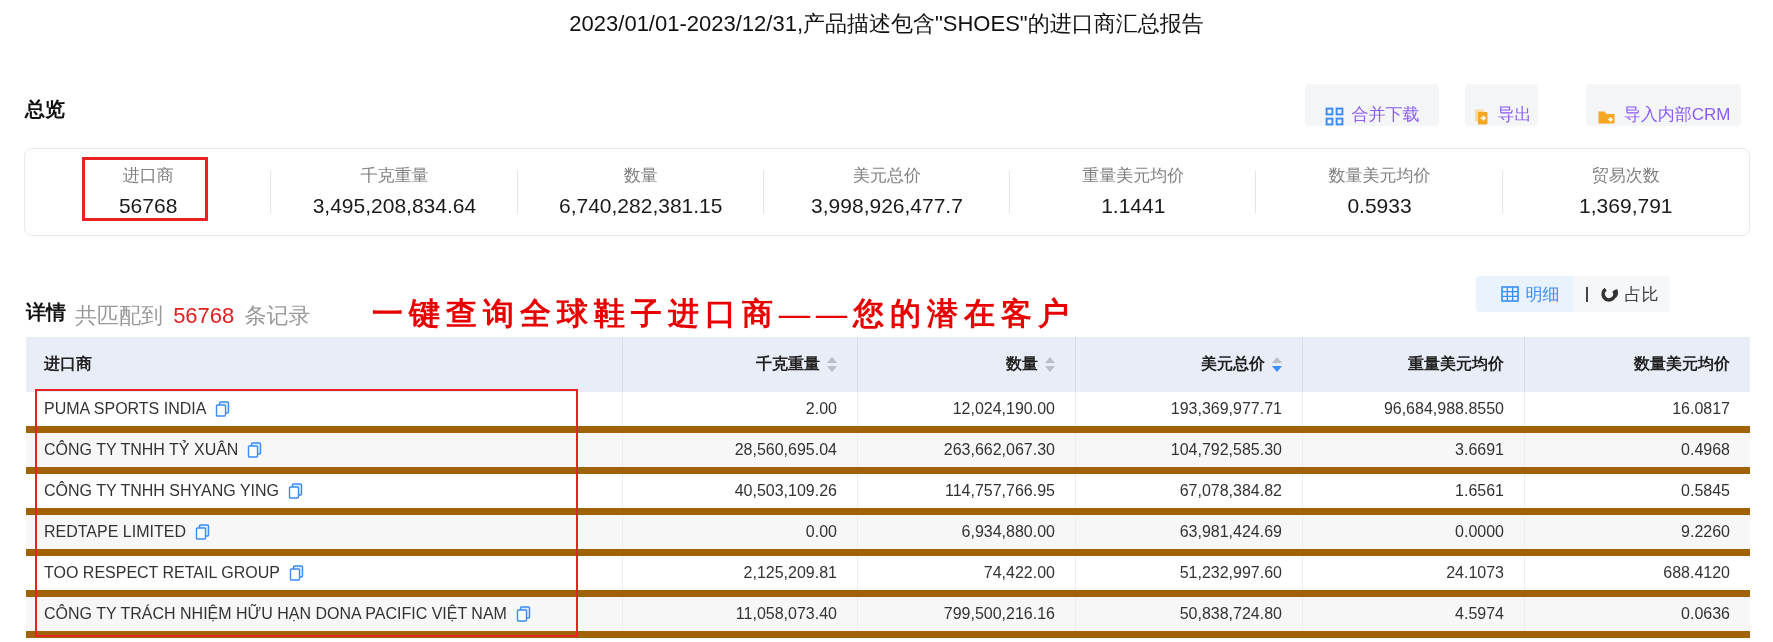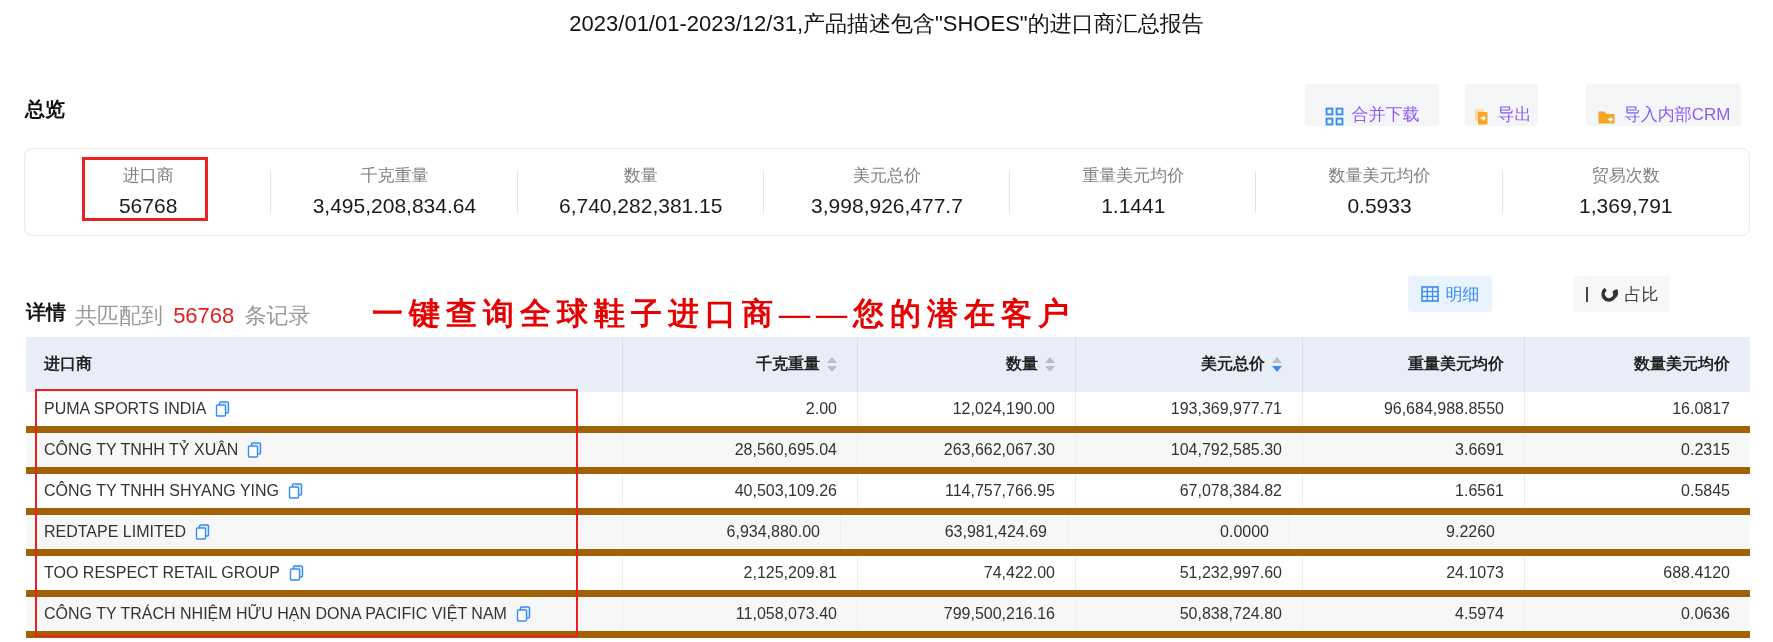--- a/index.html
+++ b/index.html
@@ -34,21 +34,21 @@
 
   #detail-heading { left:26px; top:299px; }
   .match-line { position:absolute; left:75px; top:301px; font-size:22px; color:#9a9a9a; }
   .match-line .count { color:#e02020; margin:0 4px; }
   .annotation { position:absolute; left:372px; top:293px; font-size:31px; font-weight:bold;
     letter-spacing:6px; color:#e60000; font-family:"Liberation Serif","DejaVu Serif",serif; }
 
   .view-tab { position:absolute; top:276px; height:36px; border-radius:4px;
     display:flex; align-items:center; justify-content:center; gap:7px;
     font-size:17px; color:#404040; background:#f6f7f9; cursor:pointer; }
-  #tab-detail { left:1408px; width:84px; background:#e8f3fe; color:#3a8bf7;justify-content:center; }
+  #tab-detail { left:1476px; width:108px; background:#e8f3fe; color:#3a8bf7;justify-content:center; }
   #tab-rank { left:1573px; width:82px; }
   #tab-share { left:1588px; width:82px; }
 
   .table { position:absolute; left:26px; top:337px; width:1724px; font-size:16px; color:#333; }
   .thead { display:flex; height:55px; background:#e9edf7; }
   .th { display:flex; align-items:center; font-weight:bold; color:#222; padding:0 20px; }
   .th.num, .td.num { justify-content:flex-end; text-align:right; }
   .tr { display:flex; height:41px; border-bottom:7px solid #a16207; background:#fff; }
   .tbody .tr:nth-child(even) { background:#f7f7f7; }
   .td { display:flex; align-items:center; padding:0 20px; }
@@ -220,21 +220,21 @@
           <span>CÔNG TY TNHH TỶ XUÂN</span>
           <svg class="copy-ic" width="15" height="16" viewBox="0 0 15 16">
             <rect x="4.5" y="1" width="9" height="11" rx="1" fill="#d9ecff" stroke="#3a8bf7" stroke-width="1.4"></rect>
             <rect x="1.5" y="4" width="9" height="11" rx="1" fill="#fff" stroke="#3a8bf7" stroke-width="1.4"></rect>
           </svg>
         </div>
         <div class="td c1 num">28,560,695.04</div>
         <div class="td c2 num">263,662,067.30</div>
         <div class="td c3 num">104,792,585.30</div>
         <div class="td c4 num">3.6691</div>
-        <div class="td c5 num">0.2315</div>
+        <div class="td c5 num">0.4968</div>
       </div>
 
       <div class="tr">
         <div class="td c0">
           <span>CÔNG TY TNHH SHYANG YING</span>
           <svg class="copy-ic" width="15" height="16" viewBox="0 0 15 16">
             <rect x="4.5" y="1" width="9" height="11" rx="1" fill="#d9ecff" stroke="#3a8bf7" stroke-width="1.4"></rect>
             <rect x="1.5" y="4" width="9" height="11" rx="1" fill="#fff" stroke="#3a8bf7" stroke-width="1.4"></rect>
           </svg>
         </div>
@@ -246,20 +246,21 @@
       </div>
 
       <div class="tr">
         <div class="td c0">
           <span>REDTAPE LIMITED</span>
           <svg class="copy-ic" width="15" height="16" viewBox="0 0 15 16">
             <rect x="4.5" y="1" width="9" height="11" rx="1" fill="#d9ecff" stroke="#3a8bf7" stroke-width="1.4"></rect>
             <rect x="1.5" y="4" width="9" height="11" rx="1" fill="#fff" stroke="#3a8bf7" stroke-width="1.4"></rect>
           </svg>
         </div>
+        <div class="td c1 num">0.00</div>
         <div class="td c2 num">6,934,880.00</div>
         <div class="td c3 num">63,981,424.69</div>
         <div class="td c4 num">0.0000</div>
         <div class="td c5 num">9.2260</div>
       </div>
 
       <div class="tr">
         <div class="td c0">
           <span>TOO RESPECT RETAIL GROUP</span>
           <svg class="copy-ic" width="15" height="16" viewBox="0 0 15 16">

